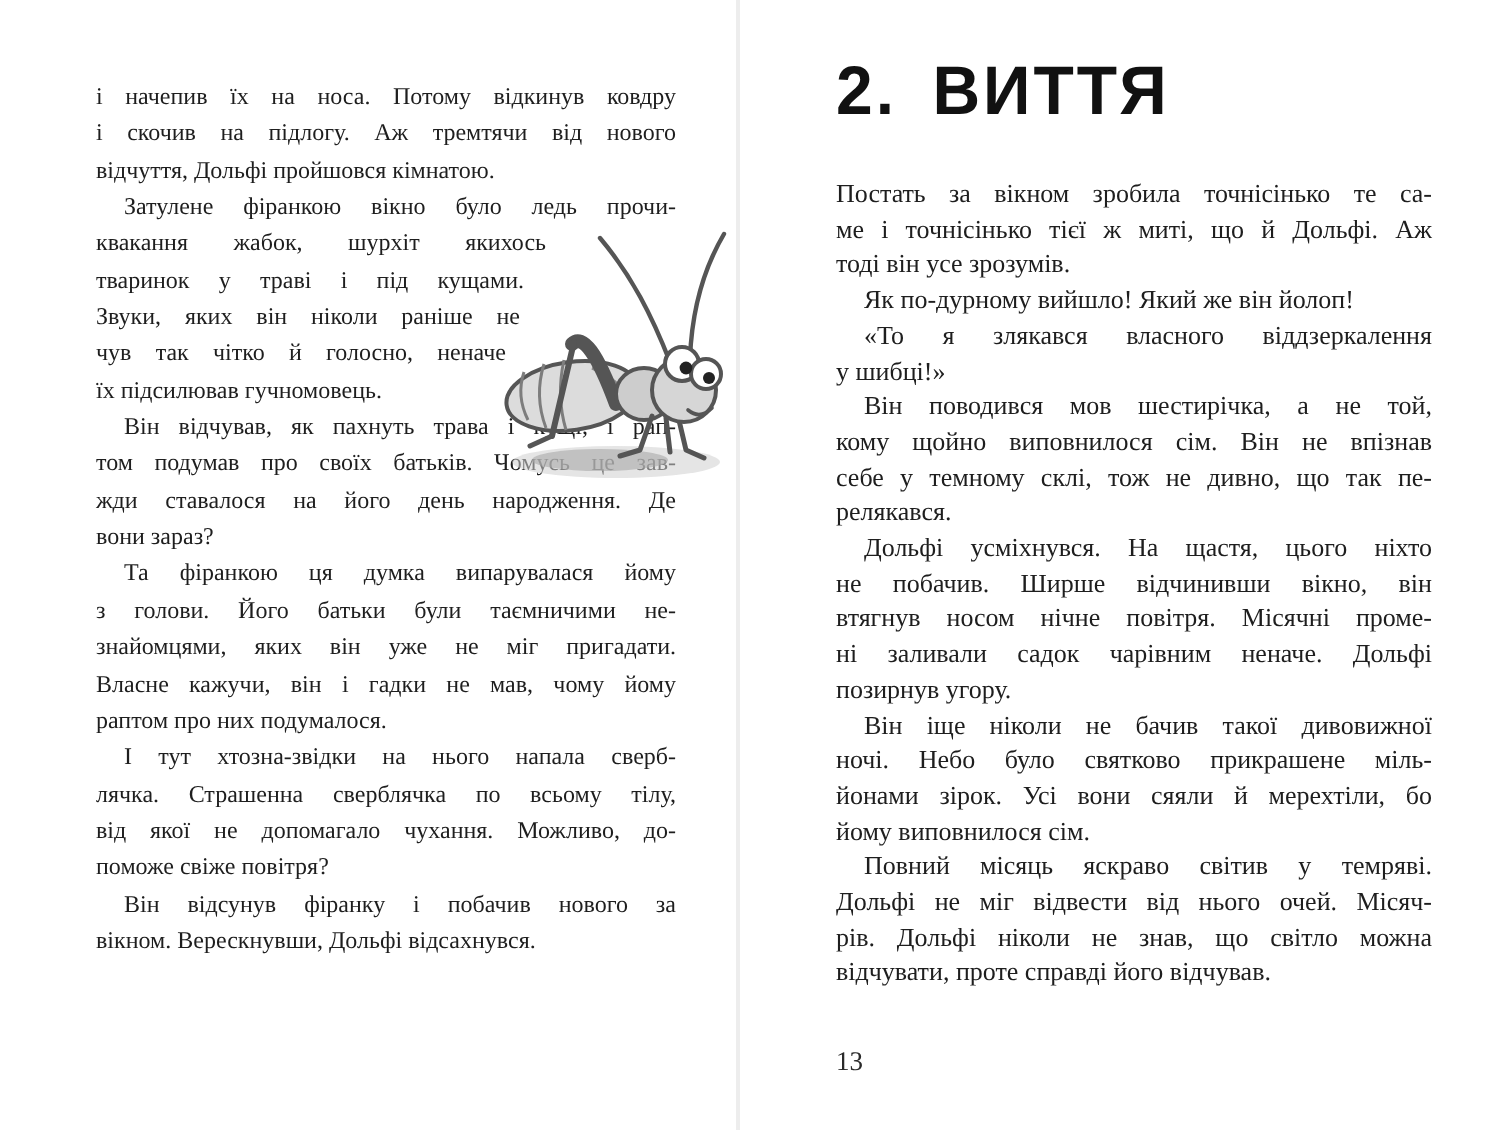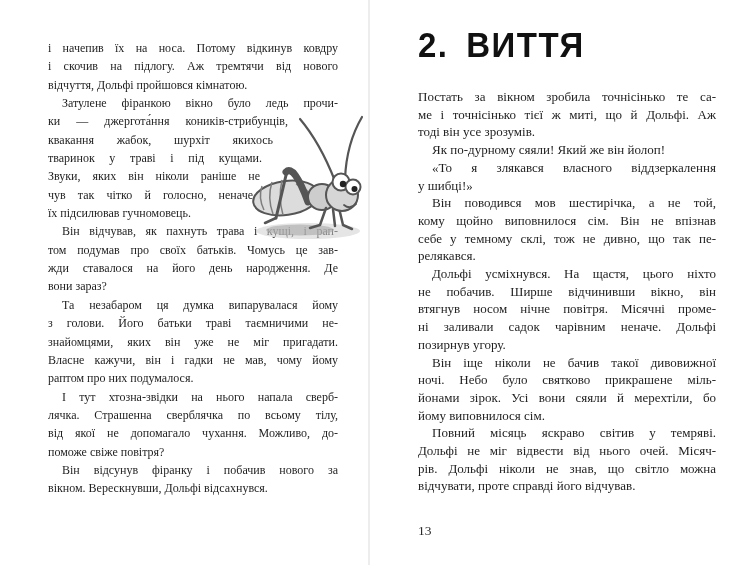--- a/index.html
+++ b/index.html
@@ -31,32 +31,31 @@
 <div class="spread">
 
   <div class="gutter"></div>
 
   <div>
     <div class="textcol" id="left-lines">
         <div class="line">і начепив їх на носа. Потому відкинув ковдру</div>
         <div class="line">і скочив на підлогу. Аж тремтячи від нового</div>
         <div class="line end">відчуття, Дольфі пройшовся кімнатою.</div>
         <div class="line indent">Затулене фіранкою вікно було ледь прочи-</div>
-        <div class="line" style="width: 240px;">ки — джергота́ння коників-стрибунців,</div>
         <div class="line" style="width: 225px;">квакання жабок, шурхіт якихось</div>
         <div class="line" style="width: 214px;">тваринок у траві і під кущами.</div>
         <div class="line" style="width: 212px;">Звуки, яких він ніколи раніше не</div>
         <div class="line" style="width: 205px;">чув так чітко й голосно, неначе</div>
         <div class="line end">їх підсилював гучномовець.</div>
         <div class="line indent">Він відчував, як пахнуть трава і кущі, і рап-</div>
         <div class="line">том подумав про своїх батьків. Чомусь це зав-</div>
         <div class="line">жди ставалося на його день народження. Де</div>
         <div class="line end">вони зараз?</div>
-        <div class="line indent">Та незабаром ця думка випарувалася йому</div>
-        <div class="line">з голови. Його батьки траві таємничими не-</div>
+        <div class="line indent">Та фіранкою ця думка випарувалася йому</div>
+        <div class="line">з голови. Його батьки були таємничими не-</div>
         <div class="line">знайомцями, яких він уже не міг пригадати.</div>
         <div class="line">Власне кажучи, він і гадки не мав, чому йому</div>
         <div class="line end">раптом про них подумалося.</div>
         <div class="line indent">І тут хтозна-звідки на нього напала сверб-</div>
         <div class="line">лячка. Страшенна сверблячка по всьому тілу,</div>
         <div class="line">від якої не допомагало чухання. Можливо, до-</div>
         <div class="line end">поможе свіже повітря?</div>
         <div class="line indent">Він відсунув фіранку і побачив нового за</div>
         <div class="line end">вікном. Верескнувши, Дольфі відсахнувся.</div>
       </div>
@@ -99,21 +98,21 @@
       </svg>
     </div>
   </div>
 
   <div>
     <h1 class="chapter">2. ВИТТЯ</h1>
     <div class="textcol" id="right-lines">
         <div class="line">Постать за вікном зробила точнісінько те са-</div>
         <div class="line">ме і точнісінько тієї ж миті, що й Дольфі. Аж</div>
         <div class="line end">тоді він усе зрозумів.</div>
-        <div class="line indent end">Як по-дурному сяяли! Який же він йолоп!</div>
+        <div class="line indent end">Як по-дурному вийшло! Який же він йолоп!</div>
         <div class="line indent">«То я злякався власного віддзеркалення</div>
         <div class="line end">у шибці!»</div>
         <div class="line indent">Він поводився мов шестирічка, а не той,</div>
         <div class="line">кому щойно виповнилося сім. Він не впізнав</div>
         <div class="line">себе у темному склі, тож не дивно, що так пе-</div>
         <div class="line end">релякався.</div>
         <div class="line indent">Дольфі усміхнувся. На щастя, цього ніхто</div>
         <div class="line">не побачив. Ширше відчинивши вікно, він</div>
         <div class="line">втягнув носом нічне повітря. Місячні проме-</div>
         <div class="line">ні заливали садок чарівним неначе. Дольфі</div>

